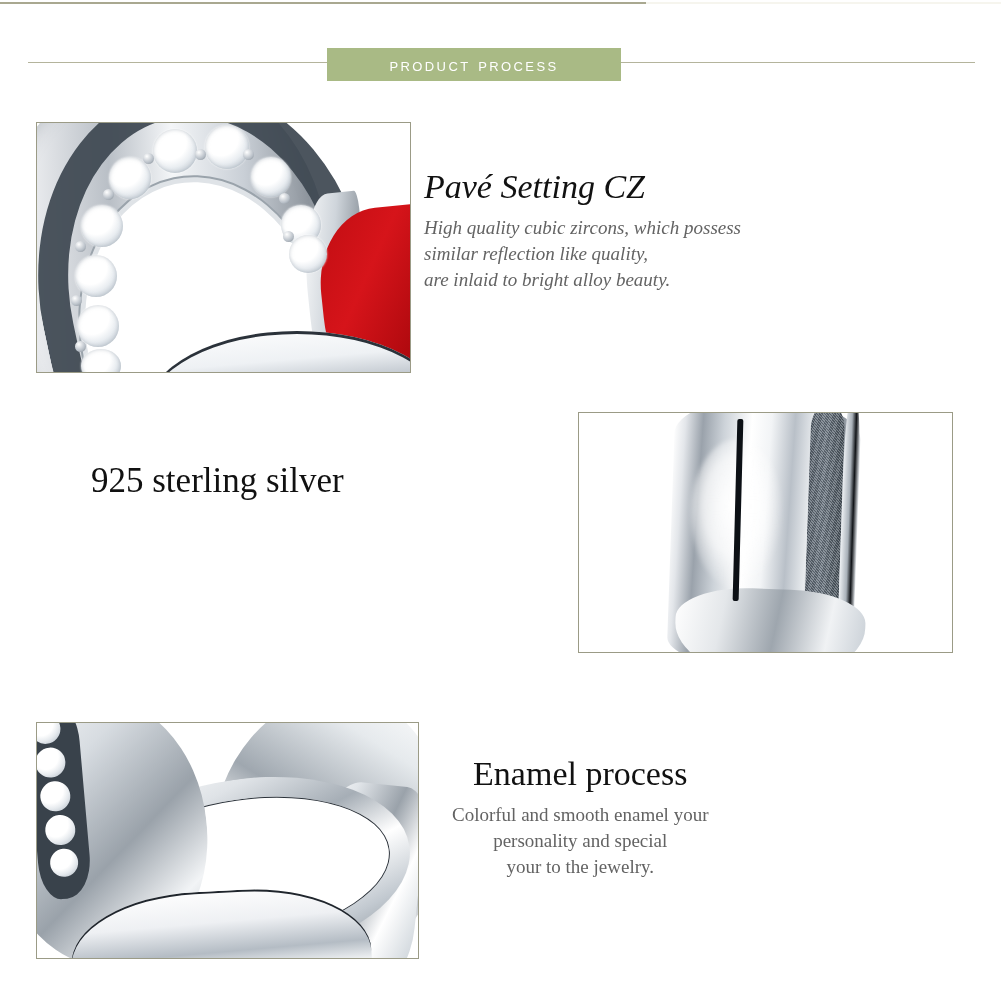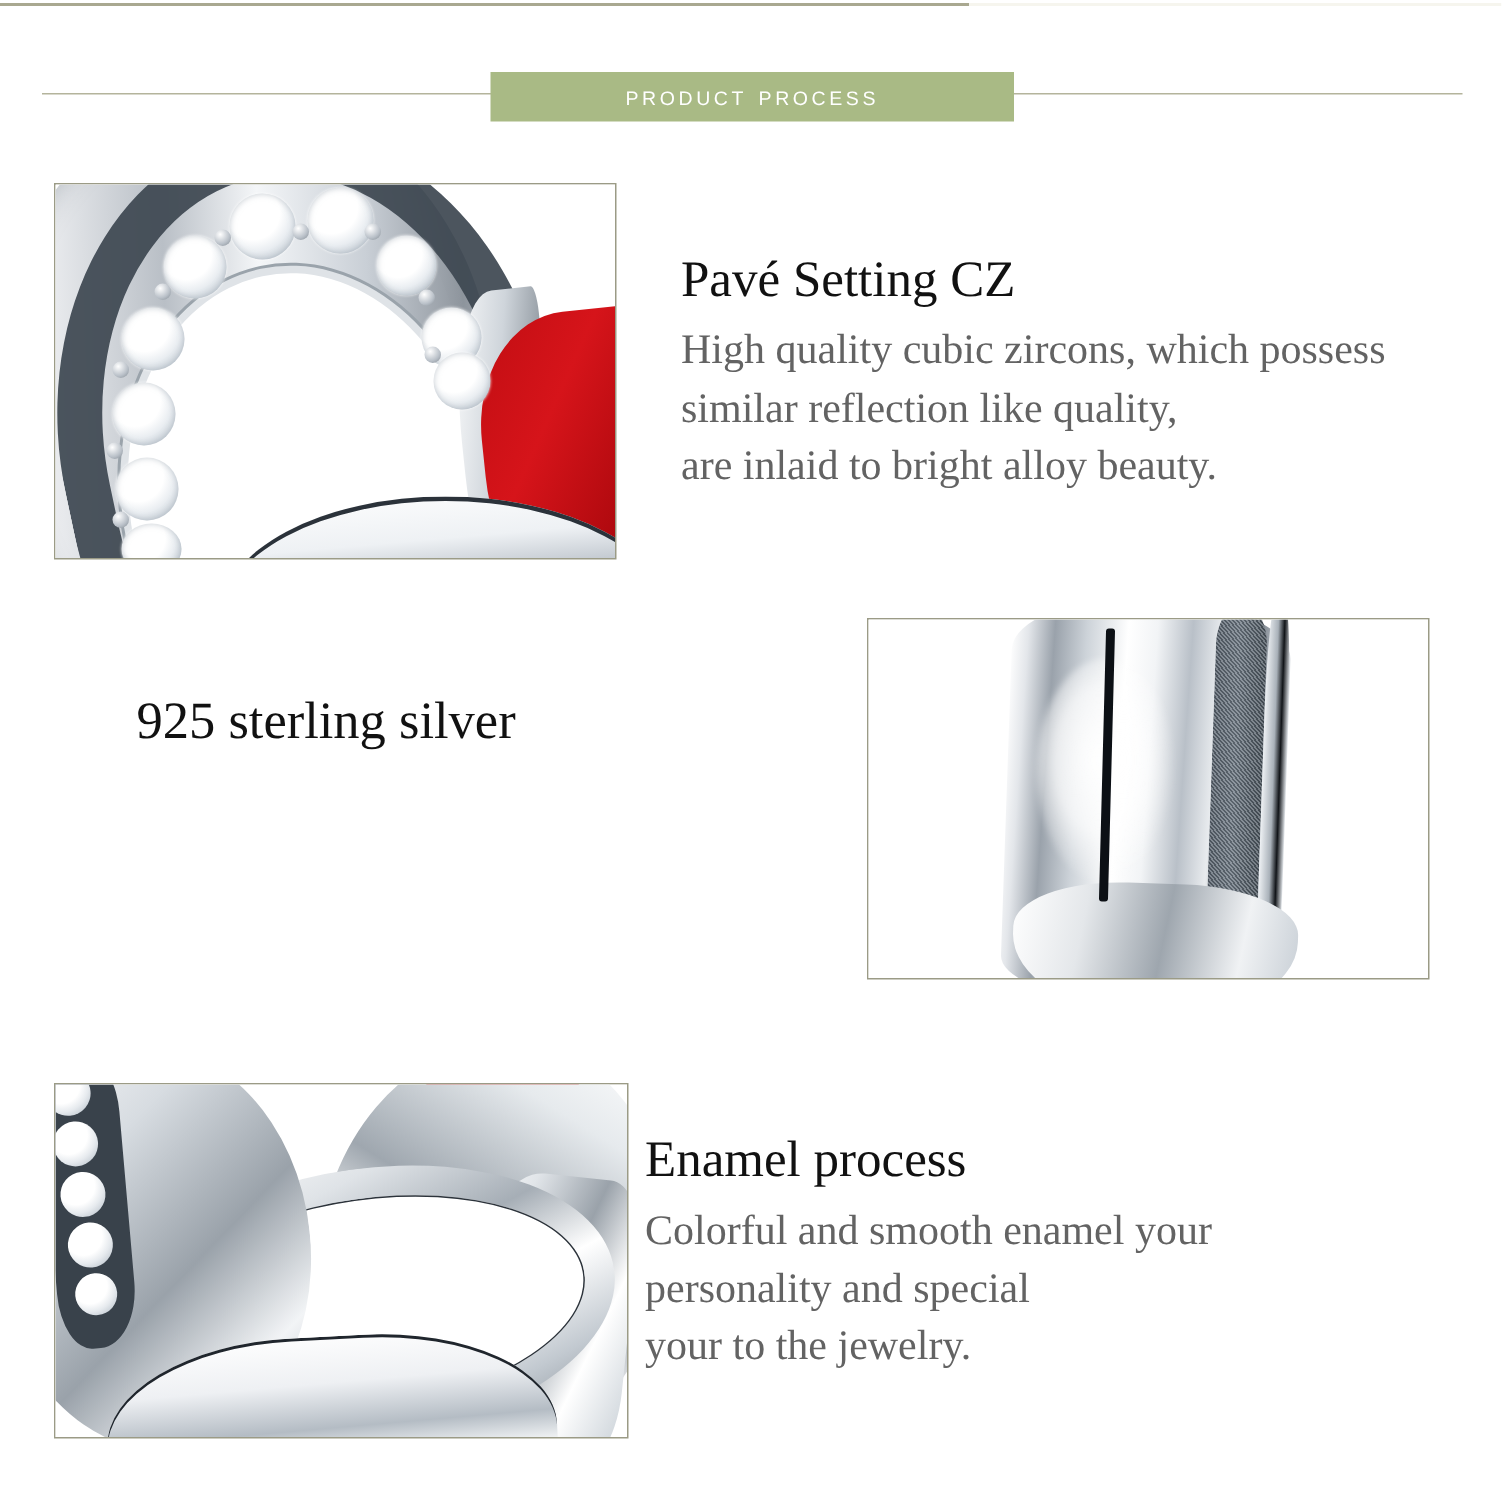--- a/index.html
+++ b/index.html
@@ -38,21 +38,21 @@
   }
   .header-rule {
     position: absolute;
     left: 28px; top: 14px;
     width: 947px; height: 1px;
     background: #b4b49c;
   }
   .header-chip {
     position: absolute;
     left: 327px; top: 0px;
-    width: 349px; height: 33px;
+    width: 294px; height: 33px;
     background: #a9ba85;
     display: flex;
     align-items: center;
     justify-content: center;
   }
   .header-chip-text {
     font-family: "Liberation Sans", "DejaVu Sans", sans-serif;
     color: #ffffff;
     font-size: 19px;
     letter-spacing: 2.4px;
@@ -314,30 +314,30 @@
     font-family: "Liberation Serif", "DejaVu Serif", serif;
     font-size: 34px;
     color: #111111;
     margin: 0 0 10px 0;
     font-weight: normal;
     line-height: 1.1;
     white-space: nowrap;
   }
   .feature-body {
     font-family: "Liberation Serif", "DejaVu Serif", serif;
-    font-size: 28px;
+    font-size: 19px;
     color: #636363;
     line-height: 1.37;
     margin: 0;
   }
   .feature-body div { white-space: nowrap; }
 
-  #text-pave   { left: 454px; top: 168px; }
+  #text-pave   { left: 424px; top: 168px; font-style: italic; }
   #text-silver { left: 52px;  top: 462px; margin-left: 39px; }
-  #text-enamel { left: 430px; top: 755px; }
+  #text-enamel { left: 452px; top: 755px; text-align: center; }
   #text-silver .feature-body { font-size: 24px; }
   #text-silver .feature-title { font-size: 35px; }
 </style>
 </head>
 <body>
 
 <div class="top-rule-dark"></div>
 <div class="top-rule-light"></div>
 
 <div class="header-band">

